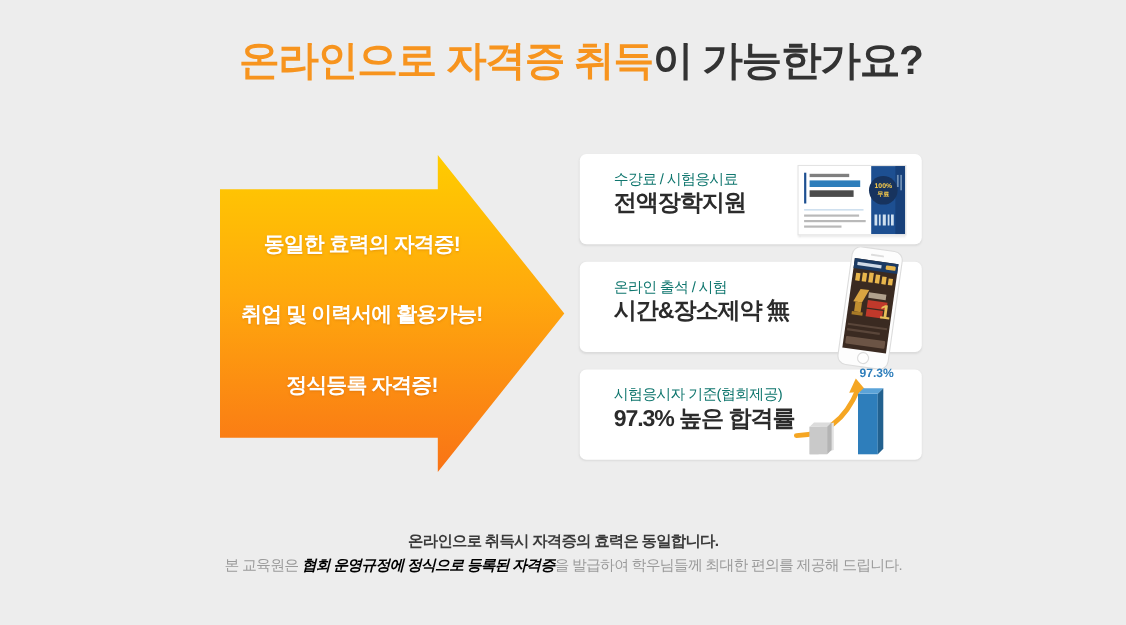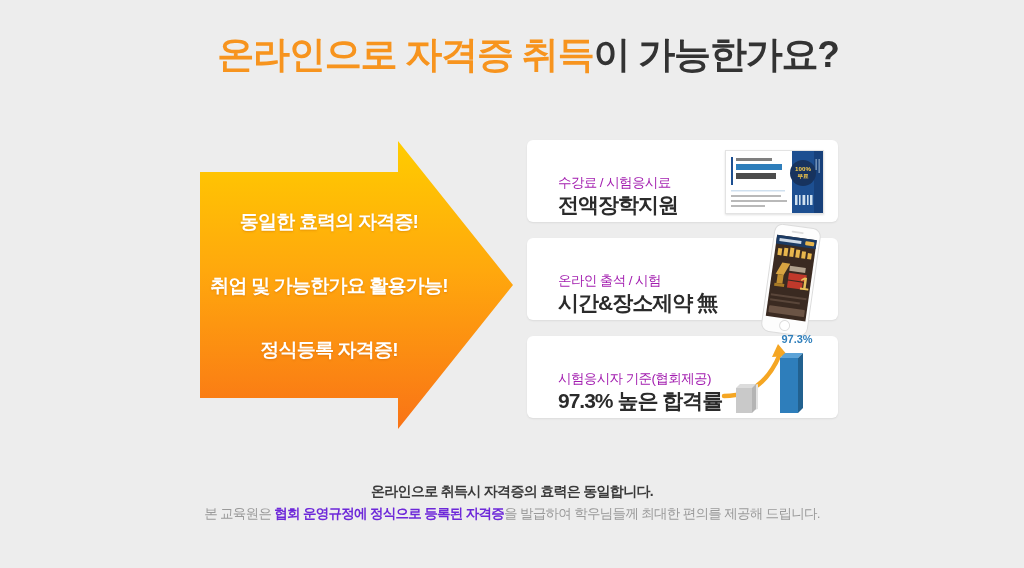--- a/index.html
+++ b/index.html
@@ -85,25 +85,24 @@
     margin-bottom: 16px;
     overflow: visible;
   }
   .card-text {
     position: absolute;
     left: 31px;
     top: 14px;
   }
   .card-sub {
     font-size: 13.5px;
-    color: #a21caf;
+    color: #0f766e;
     letter-spacing: -0.6px;
     white-space: nowrap;
     line-height: 1.3;
-    margin-top: 20px;
   }
   .card-title {
     font-size: 21px;
     font-weight: bold;
     color: #2b2b2b;
     letter-spacing: -1px;
     white-space: nowrap;
     line-height: 1.25;
     margin-top: 0;
   }
@@ -156,22 +155,23 @@
     white-space: nowrap;
   }
   .footer-line2 {
     font-size: 13.5px;
     color: #9a9a9a;
     letter-spacing: -0.7px;
     line-height: 1.65;
     white-space: nowrap;
   }
   .footer-line2 .strong {
-    color: #6d28d9;
-    font-weight: bold;
+    color: #000000;
+    font-weight: bold;
+    font-style: italic;
   }
 </style>
 </head>
 <body>
 
 <div id="stage">
 
   <div class="headline">
     <span class="hl-orange">온라인으로 자격증 취득</span><span class="hl-dark">이 가능한가요?</span>
   </div>
@@ -182,21 +182,21 @@
         <linearGradient id="arrowGrad" x1="0" y1="0" x2="0" y2="1">
           <stop offset="0%" stop-color="#ffcc00"></stop>
           <stop offset="45%" stop-color="#ffa80d"></stop>
           <stop offset="100%" stop-color="#f97316"></stop>
         </linearGradient>
       </defs>
       <path d="M5 36 L203 36 L203 5 L318 149 L203 293 L203 262 L5 262 Z" fill="url(#arrowGrad)"></path>
     </svg>
     <div class="arrow-text">
       <div class="arrow-line">동일한 효력의 자격증!</div>
-      <div class="arrow-line">취업 및 가능한가요 활용가능!</div>
+      <div class="arrow-line">취업 및 이력서에 활용가능!</div>
       <div class="arrow-line">정식등록 자격증!</div>
     </div>
   </div>
 
   <div class="cards">
 
     <div class="card">
       <div class="card-text">
         <div class="card-sub">수강료 / 시험응시료</div>
         <div class="card-title">전액장학지원</div>

